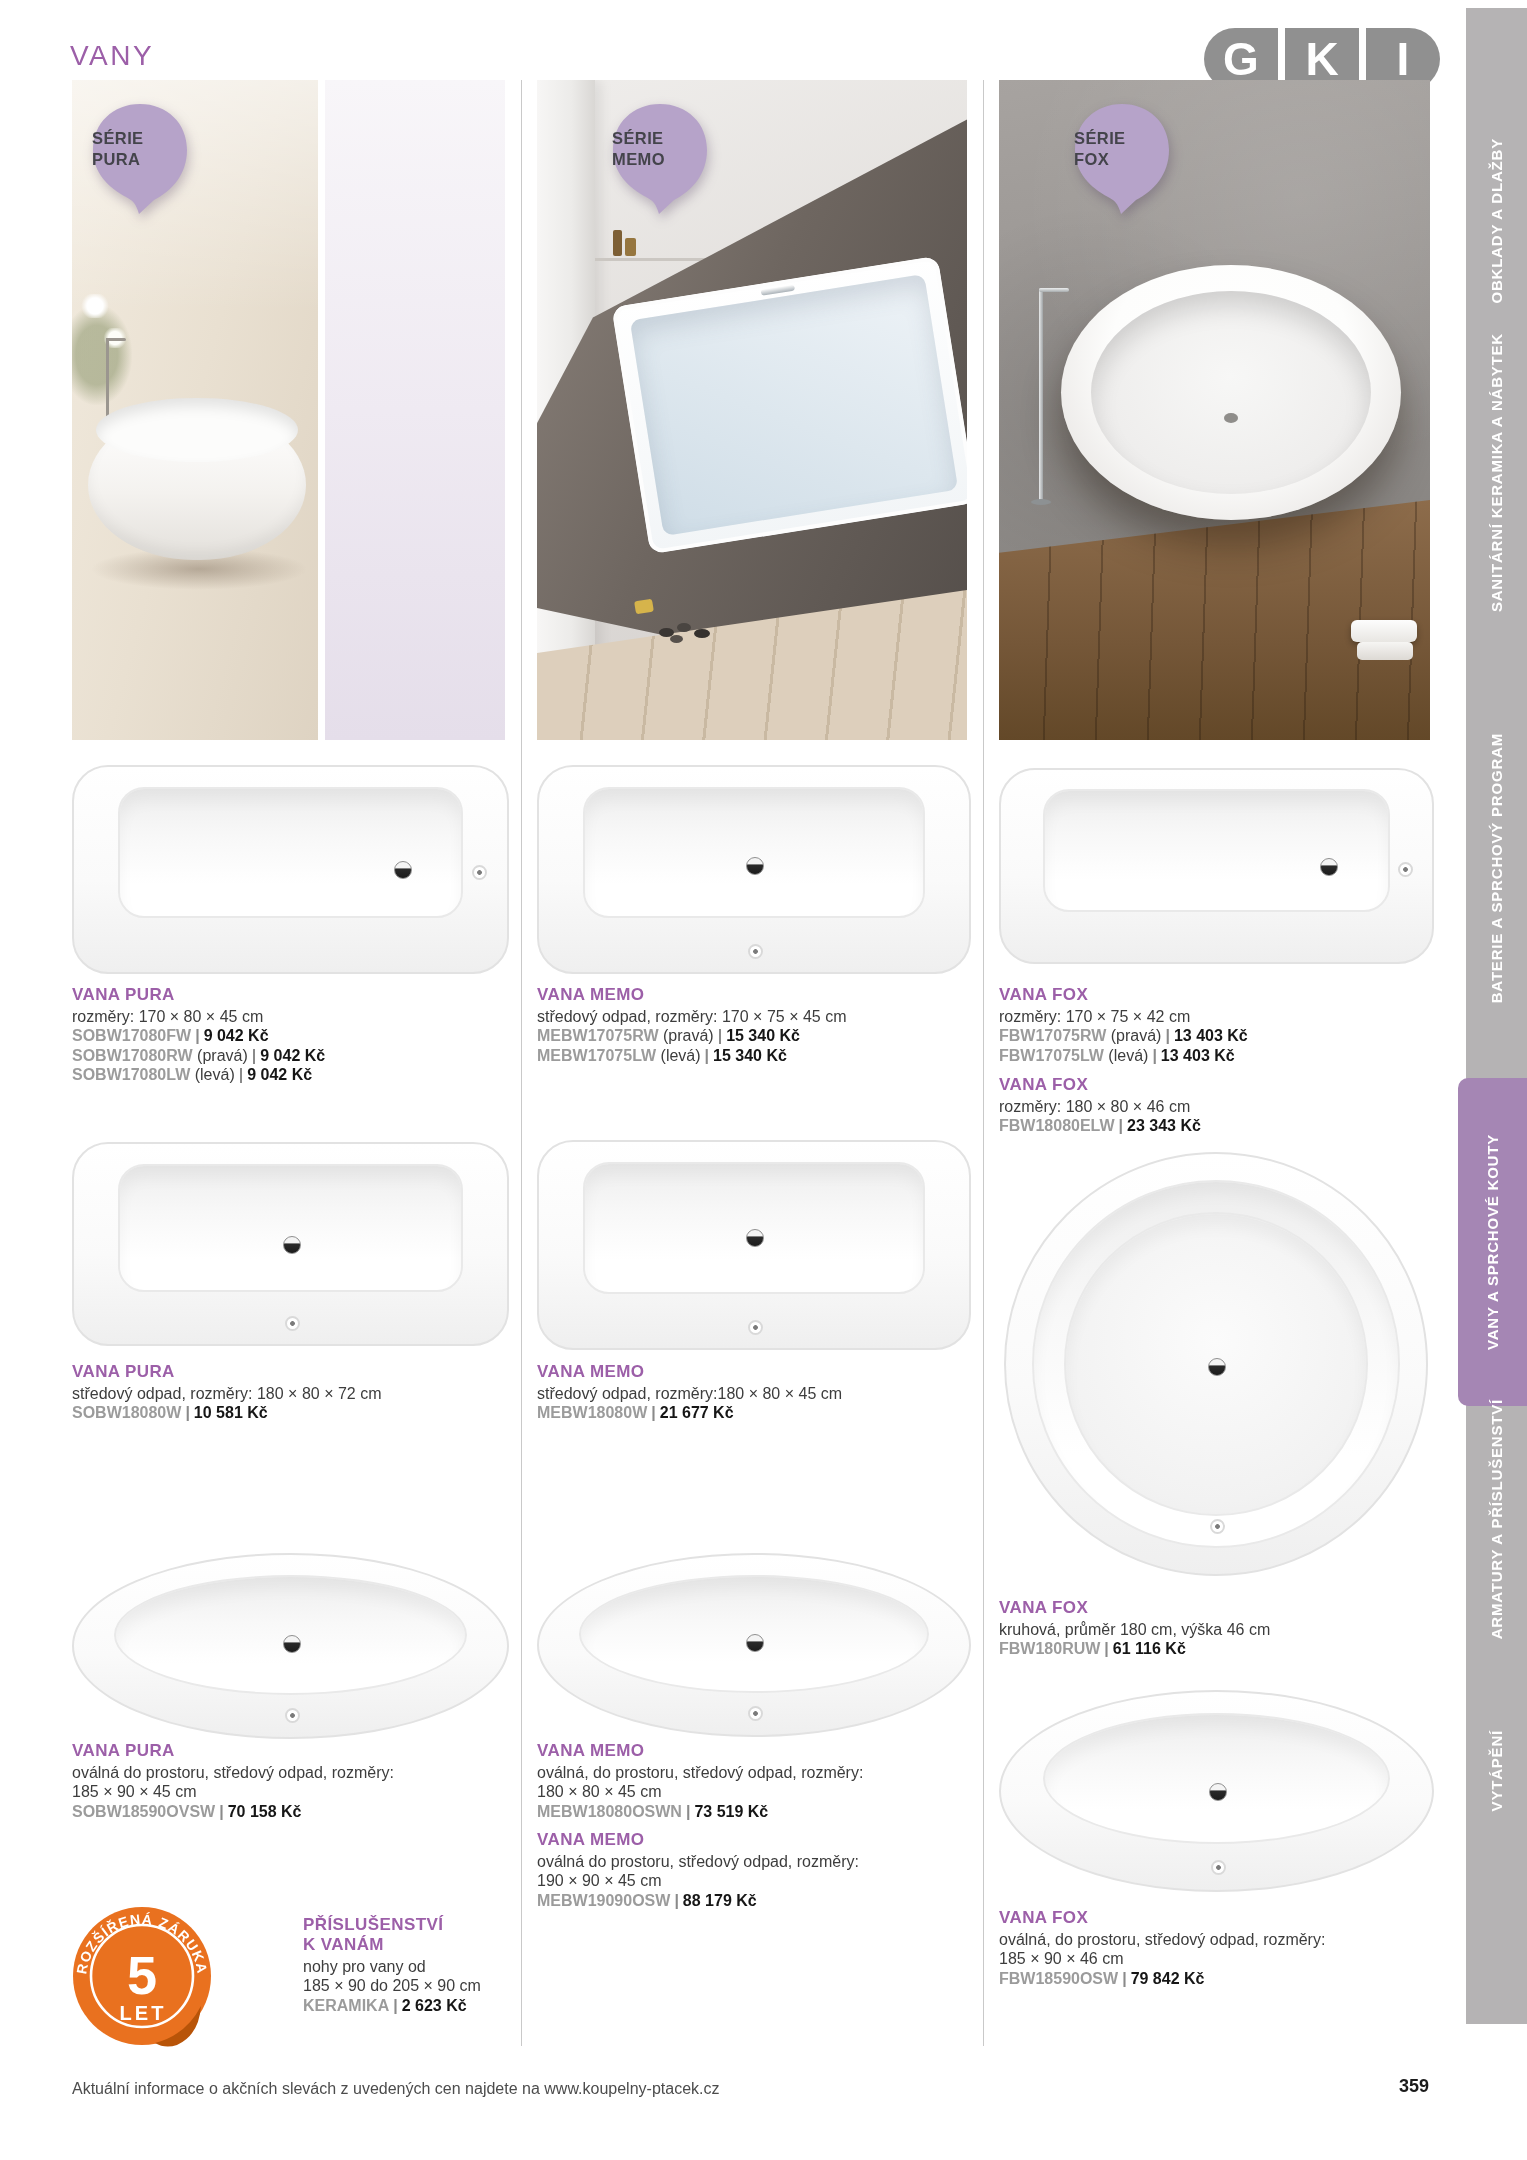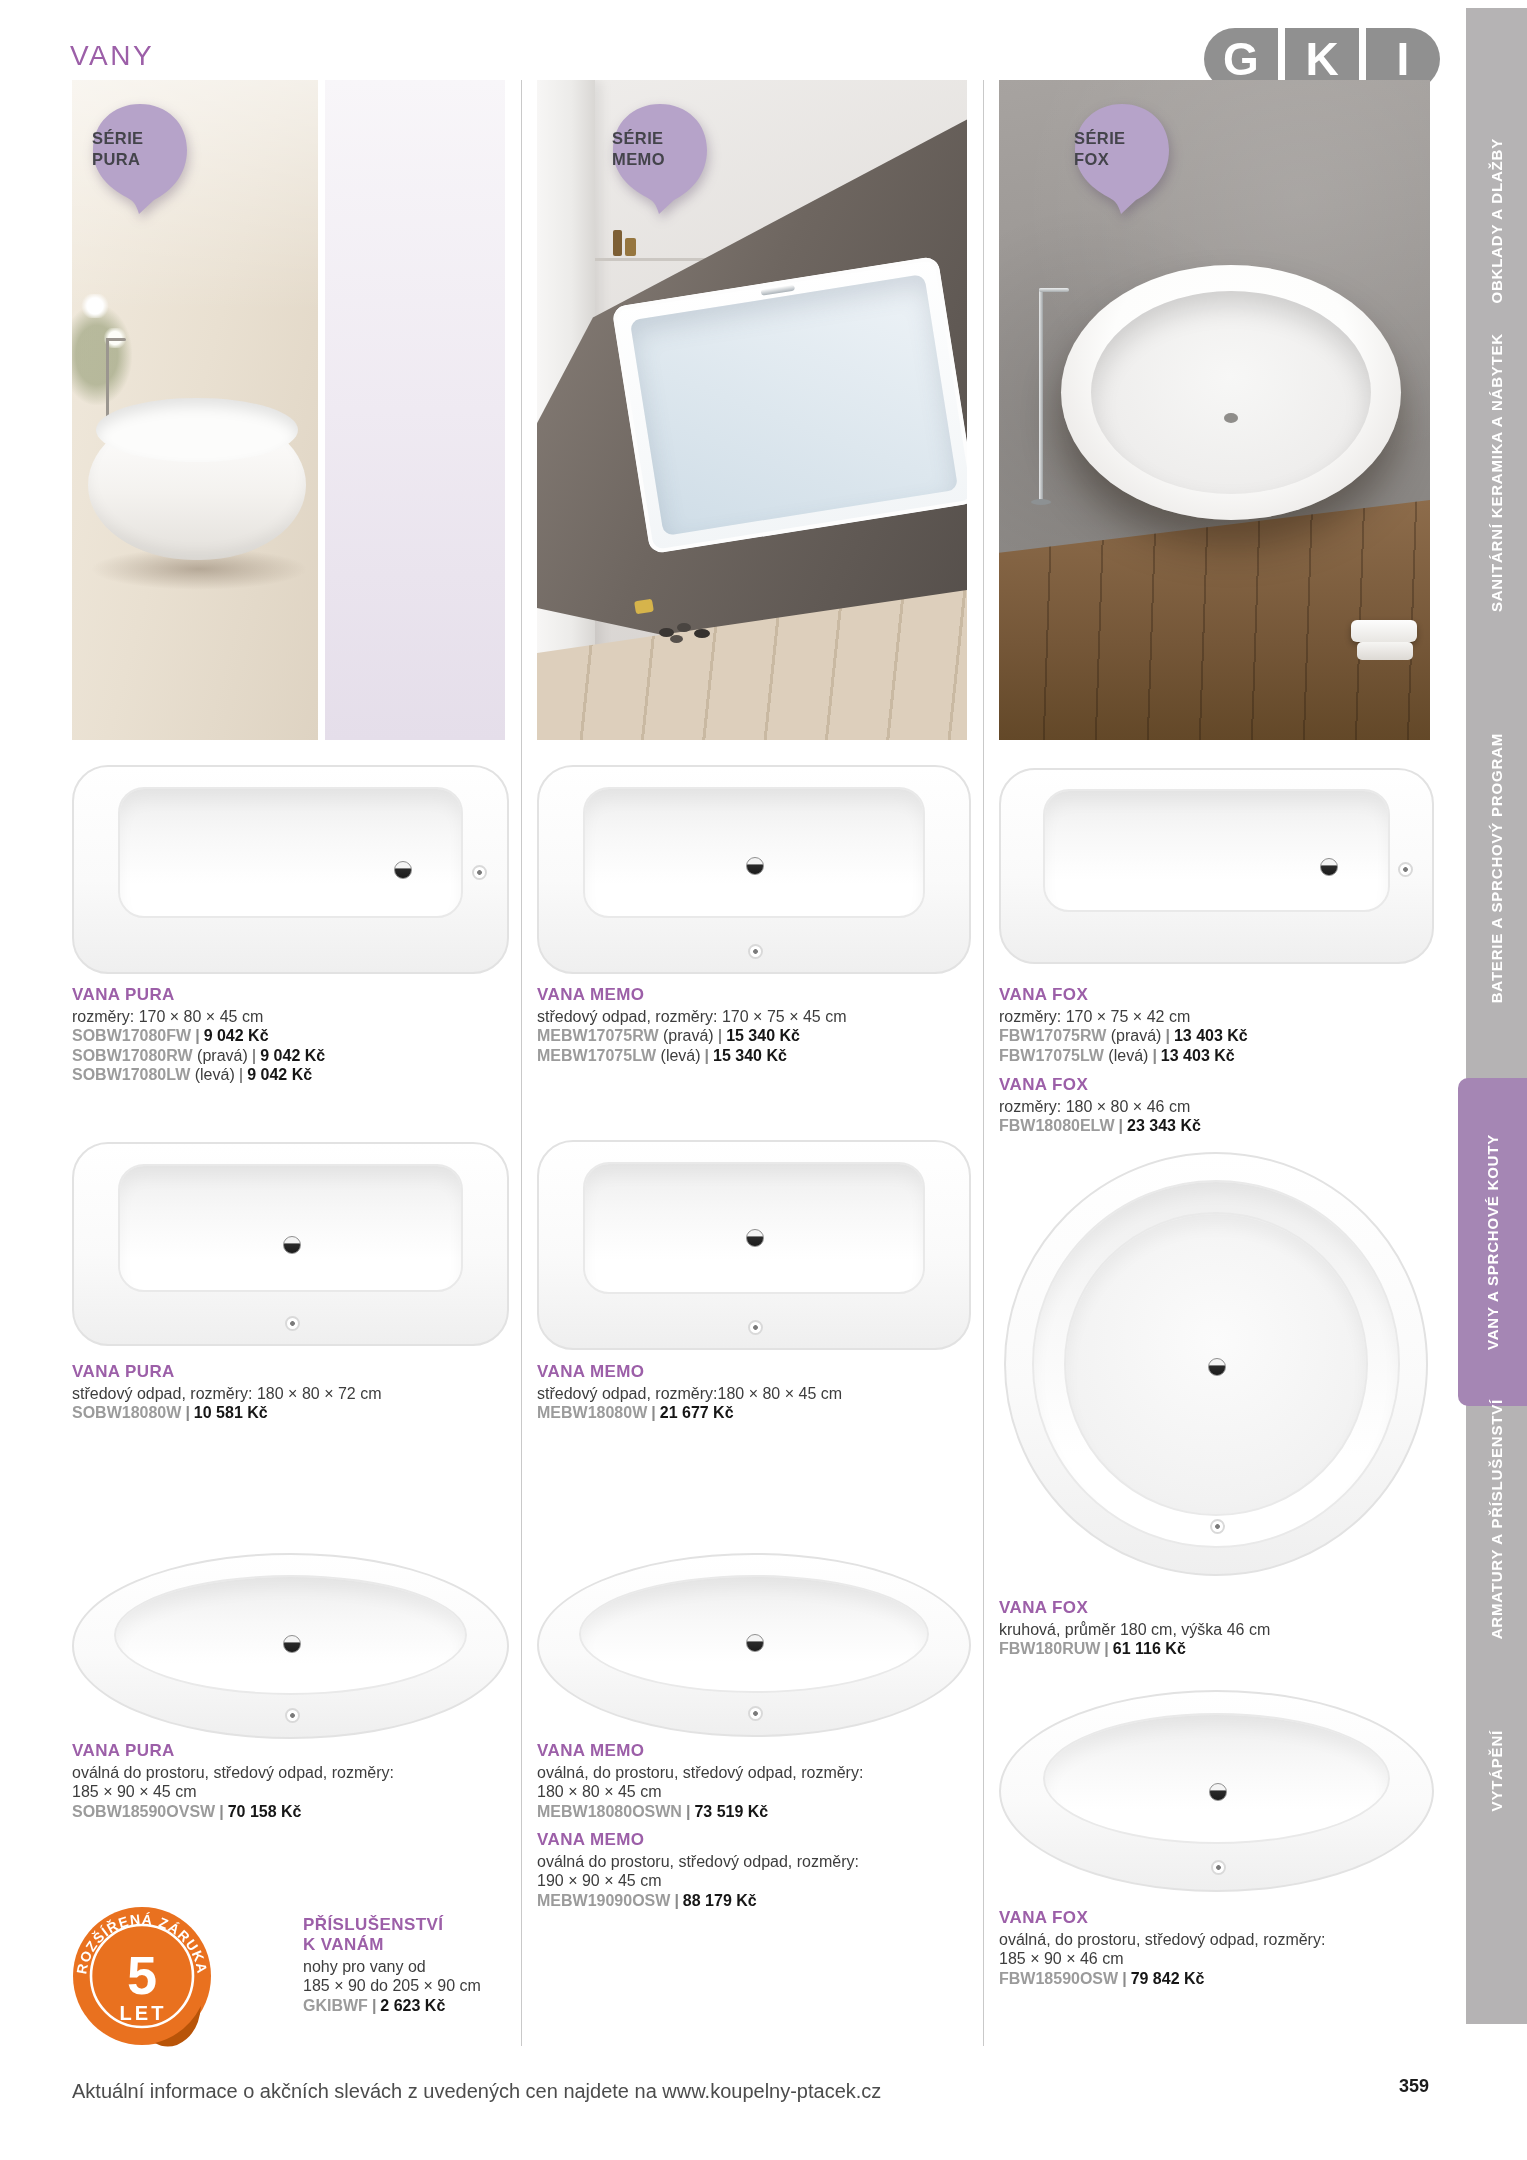--- a/index.html
+++ b/index.html
@@ -75,21 +75,21 @@
   }
 
   
   .product { position:absolute; width:433px; font-size:16px; line-height:19.4px; color:#3d3d3d; }
   .p-name  { font-size:17px; font-weight:bold; line-height:20px; color:var(--accent-purple,#9c5fa8); letter-spacing:0.4px; }
   .p-name + .p-desc { margin-top:2px; }
   .p-code  { color:#9b9b9b;font-weight:bold; }
   .p-sep   { color:#8a8a8a; font-weight:bold; padding:0 4px; }
   .p-price { color:#161616; font-weight:bold; }
 
-  .footer-note { position:absolute; left:72px; top:2080px; font-size:20px; color:#4c4c4c; }
+  .footer-note { position:absolute; left:72px; top:2080px; font-size:16px; color:#4c4c4c; }
   .page-num { position:absolute; left:1399px; top:2076px; font-size:18px; font-weight:bold; color:#1b1b1b; }
 </style>
 </head>
 <body>
 
 <div id="root">
 
   <div class="page-title">VANY</div>
   <div class="logo">
     <div class="logo-seg first">G</div>
@@ -257,21 +257,21 @@
       <div class="p-name">VANA PURA</div>
       <div class="p-desc">oválná do prostoru, středový odpad, rozměry:</div>
       <div class="p-desc">185 × 90 × 45 cm</div>
       <div class="p-row"><span class="p-code">SOBW18590OVSW</span><span class="p-sep">|</span><span class="p-price">70 158 Kč</span></div>
     </div>
   <div class="product" style="left:303px; top:1915px; width:210px;">
       <div class="p-name">PŘÍSLUŠENSTVÍ</div>
       <div class="p-name">K VANÁM</div>
       <div class="p-desc">nohy pro vany od</div>
       <div class="p-desc">185 × 90 do 205 × 90 cm</div>
-      <div class="p-row"><span class="p-code">GKIBWF</span><span class="p-sep">|</span><span class="p-price">2 623 Kč</span></div>
+      <div class="p-row"><span class="p-code">KERAMIKA</span><span class="p-sep">|</span><span class="p-price">2 623 Kč</span></div>
     </div>
 
   <div class="product" style="left:537px; top:985px;">
       <div class="p-name">VANA MEMO</div>
       <div class="p-desc">středový odpad, rozměry: 170 × 75 × 45 cm</div>
       <div class="p-row"><span class="p-code">MEBW17075RW</span><span class="p-variant"> (pravá)</span><span class="p-sep">|</span><span class="p-price">15 340 Kč</span></div>
       <div class="p-row"><span class="p-code">MEBW17075LW</span><span class="p-variant"> (levá)</span><span class="p-sep">|</span><span class="p-price">15 340 Kč</span></div>
     </div>
   <div class="product" style="left:537px; top:1362px;">
       <div class="p-name">VANA MEMO</div>

